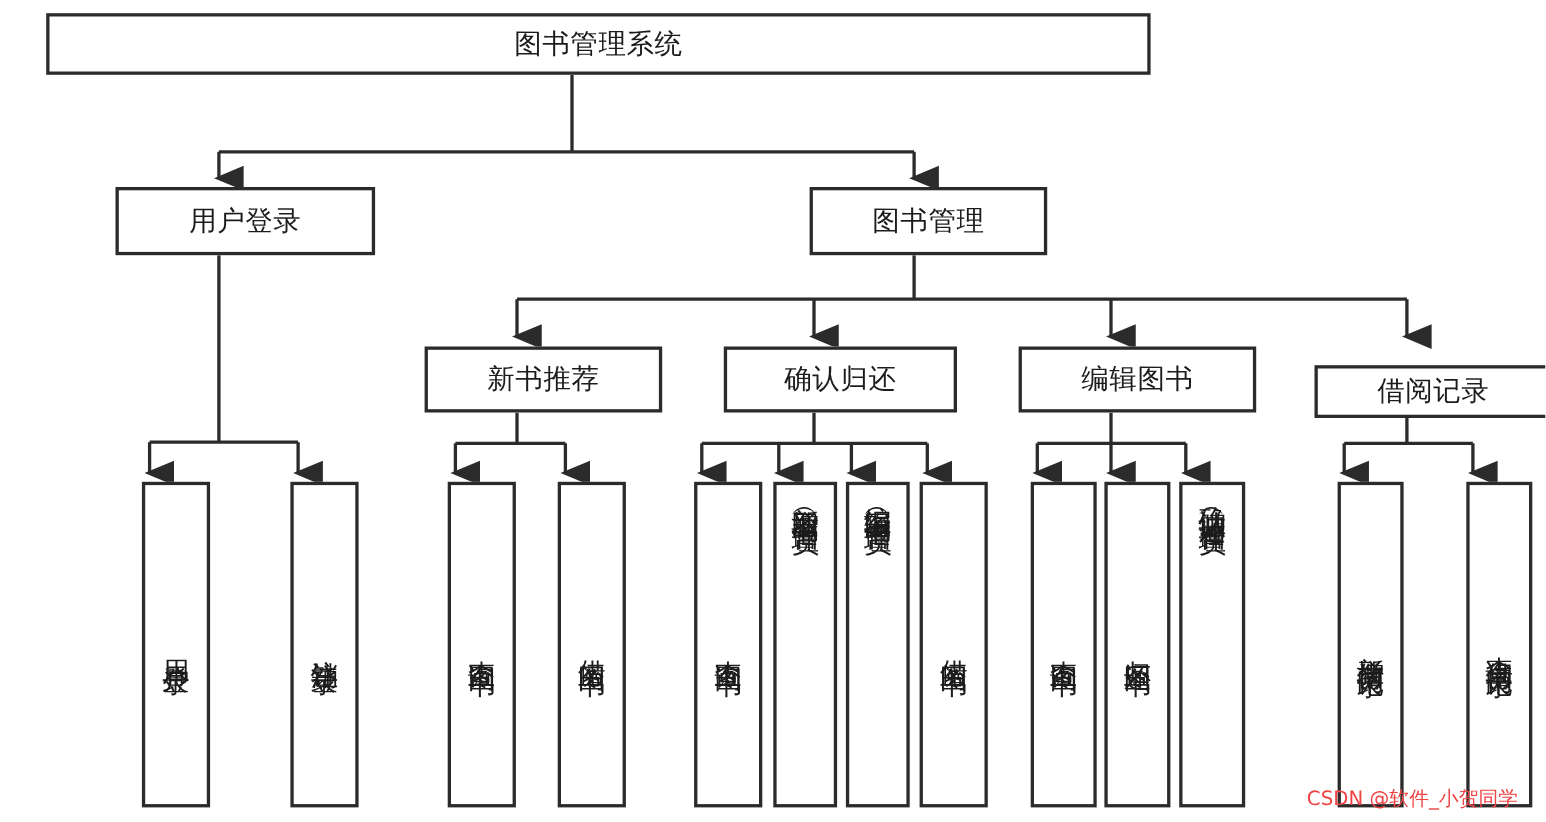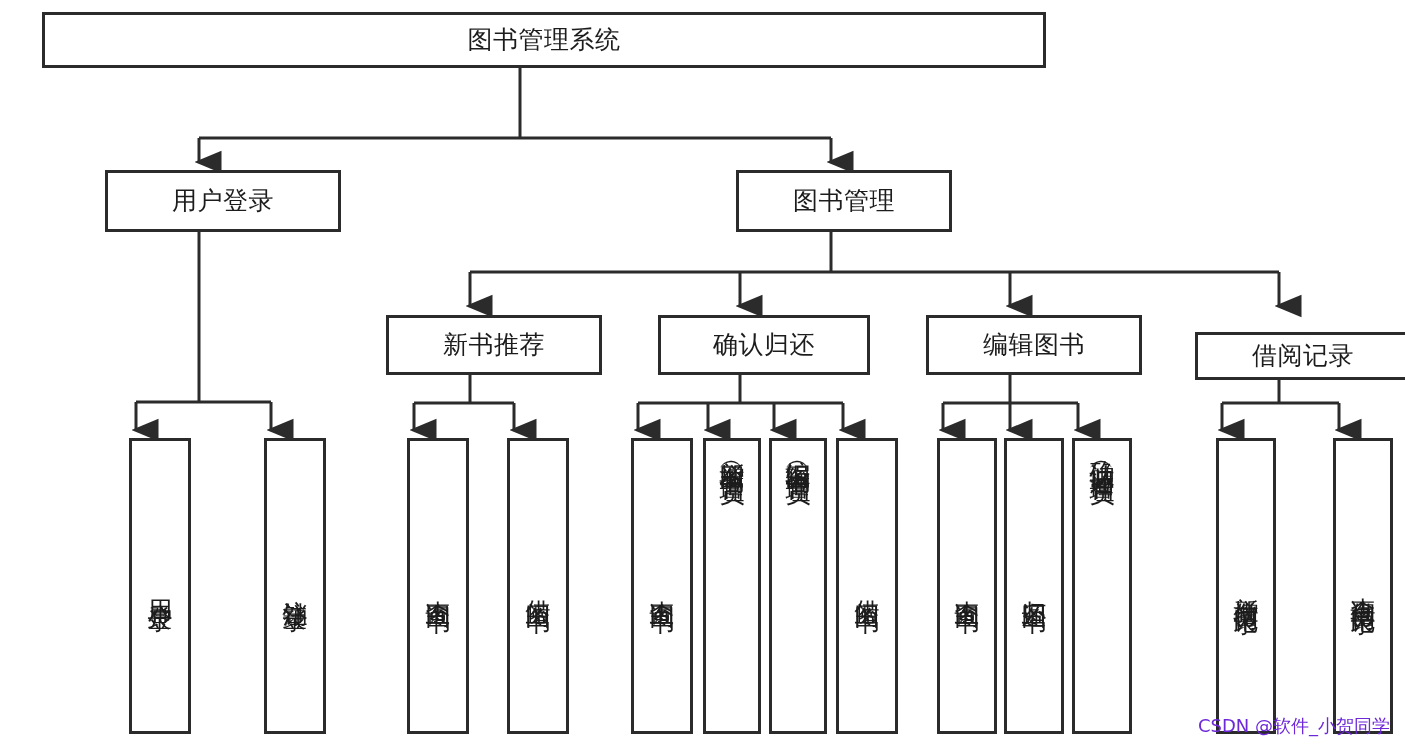--- a/index.html
+++ b/index.html
@@ -63,25 +63,24 @@
   }
   
   .node.v.centered {
     align-items: center;
   }
   .watermark {
     position: absolute;
     left: 1188px;
     top: 714px;
     font-size: 18px;
-    color: #6d28d9;
+    color: #ef4444;
     white-space: nowrap;
     z-index: 3;
     font-family: "DejaVu Sans", "Liberation Sans", sans-serif;
-    margin-left: 10px;
   }
 </style>
 </head>
 <body>
 
 <div id="canvas">
 
   <svg id="connectors" viewBox="0 0 1405 747" xmlns="http://www.w3.org/2000/svg">
     <defs>
       <marker id="arrow" viewBox="0 0 12 12" refX="6" refY="10" markerWidth="9" markerHeight="9" orient="auto-start-reverse">

